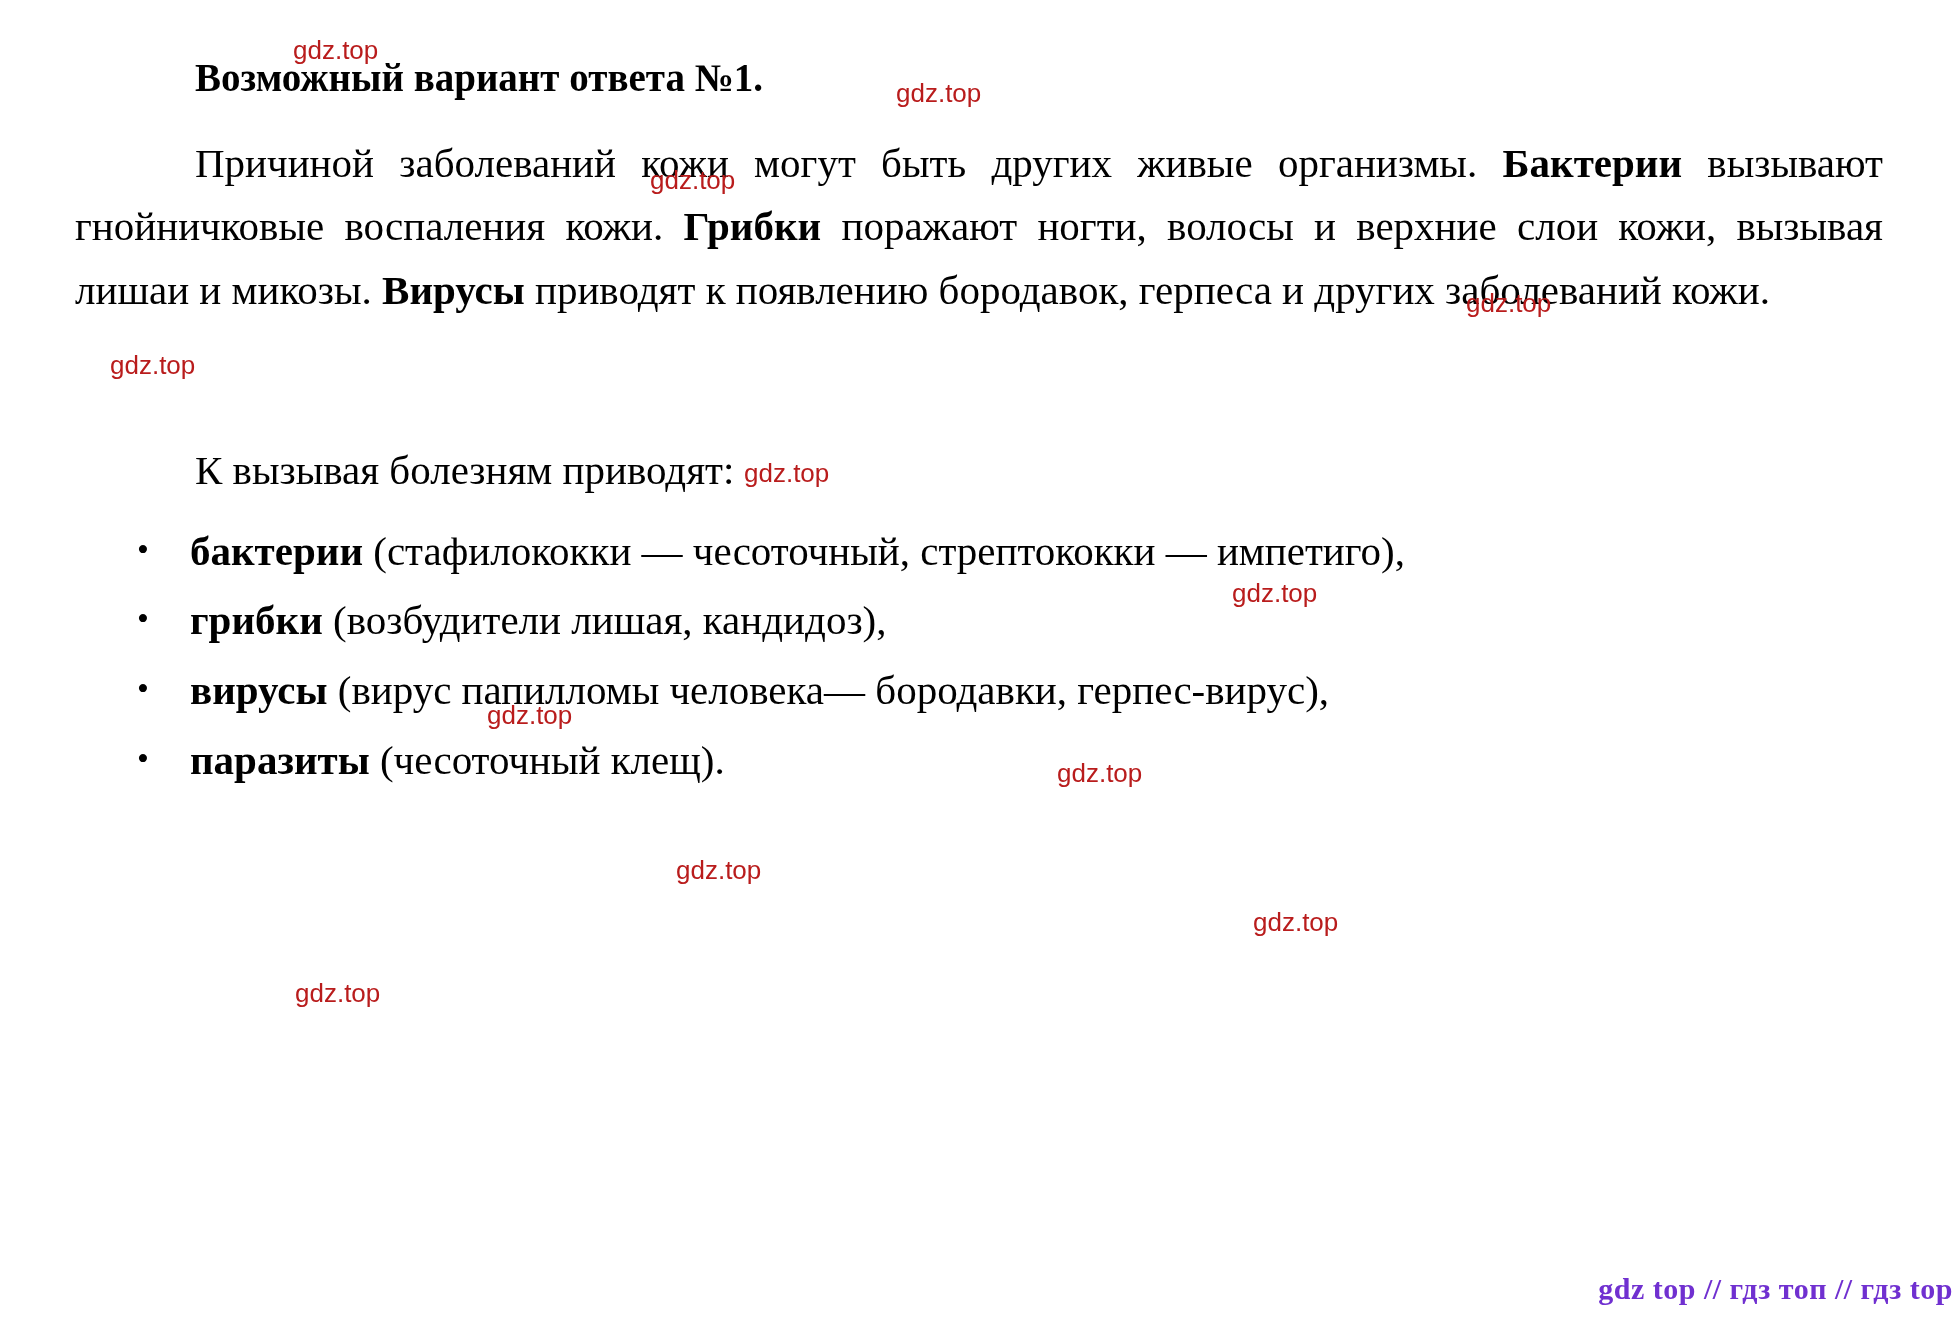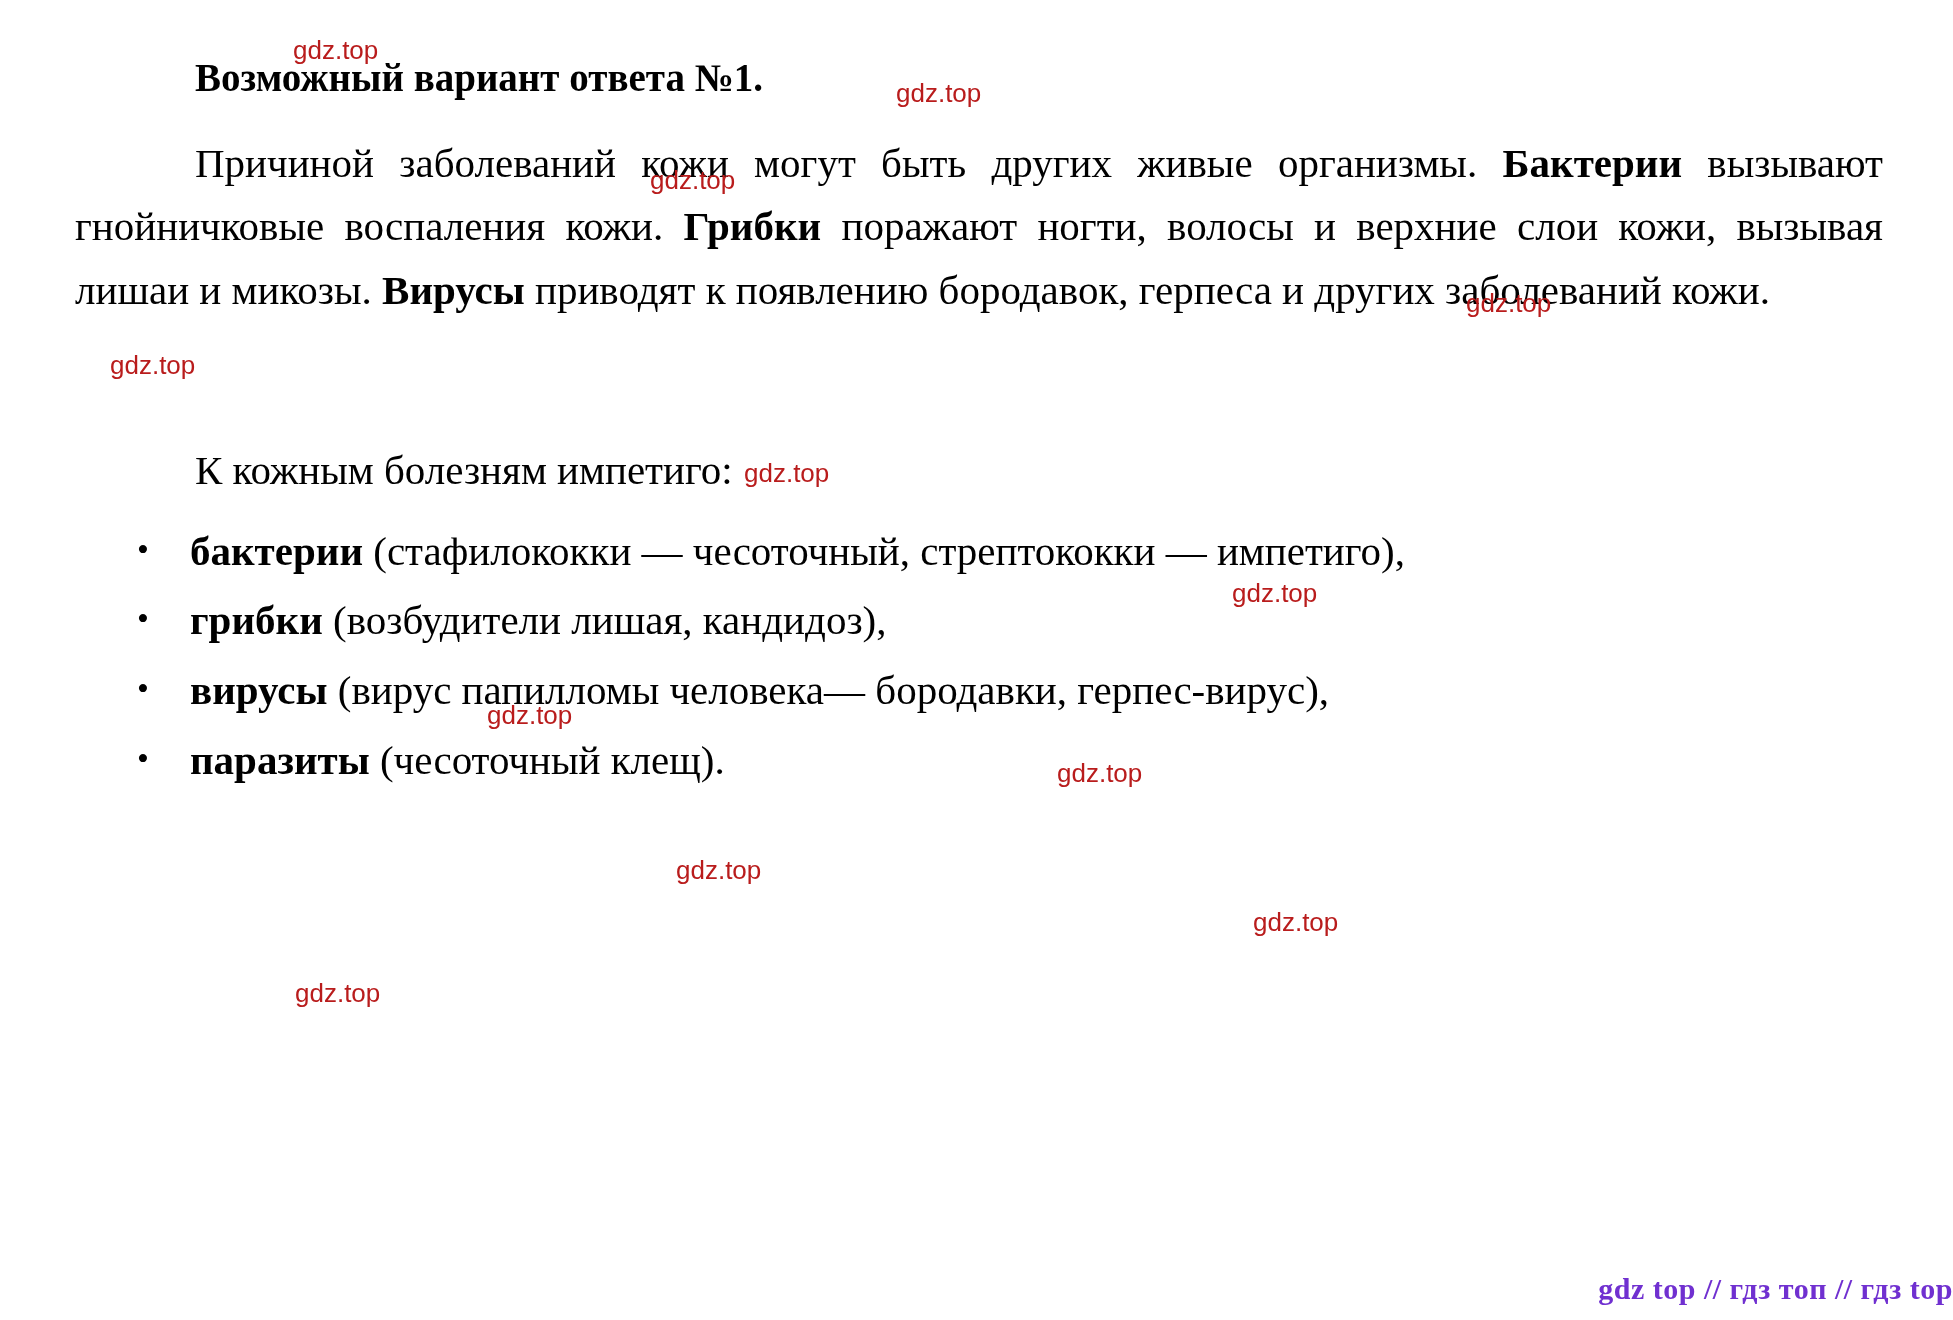--- a/index.html
+++ b/index.html
@@ -134,21 +134,21 @@
 
     <div class="spacer-1"></div>
 
     <p class="para"><span>Причиной заболеваний кожи могут быть других живые организмы. </span><b>Бактерии</b><span> вызывают гнойничковые воспаления кожи. </span><b>Грибки</b><span> поражают ногти, волосы и верхние слои кожи, вызывая лишаи и микозы. </span><b>Вирусы</b><span> приводят к появлению бородавок, герпеса и других заболеваний кожи.</span></p>
 
     <div class="spacer-2"></div>
 
 
     <div class="spacer-3"></div>
 
-    <p class="intro">К кожным болезням импетиго:</p>
+    <p class="intro">К вызывая болезням приводят:</p>
 
     <ul class="bullets">
       <li><b>бактерии</b><span> (стафилококки — чесоточный, стрептококки — импетиго),</span></li>
       <li><b>грибки</b><span> (возбудители лишая, кандидоз),</span></li>
       <li><b>вирусы</b><span> (вирус папилломы человека— бородавки, герпес-вирус),</span></li>
       <li><b>паразиты</b><span> (чесоточный клещ).</span></li>
     </ul>
 
   </div>
 

